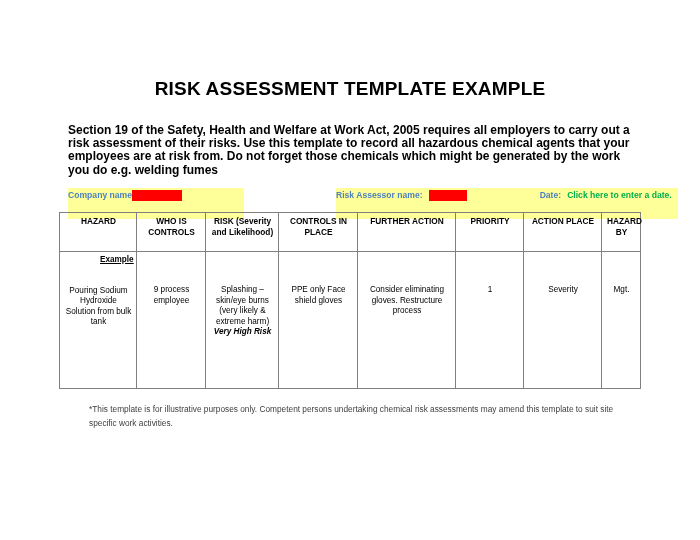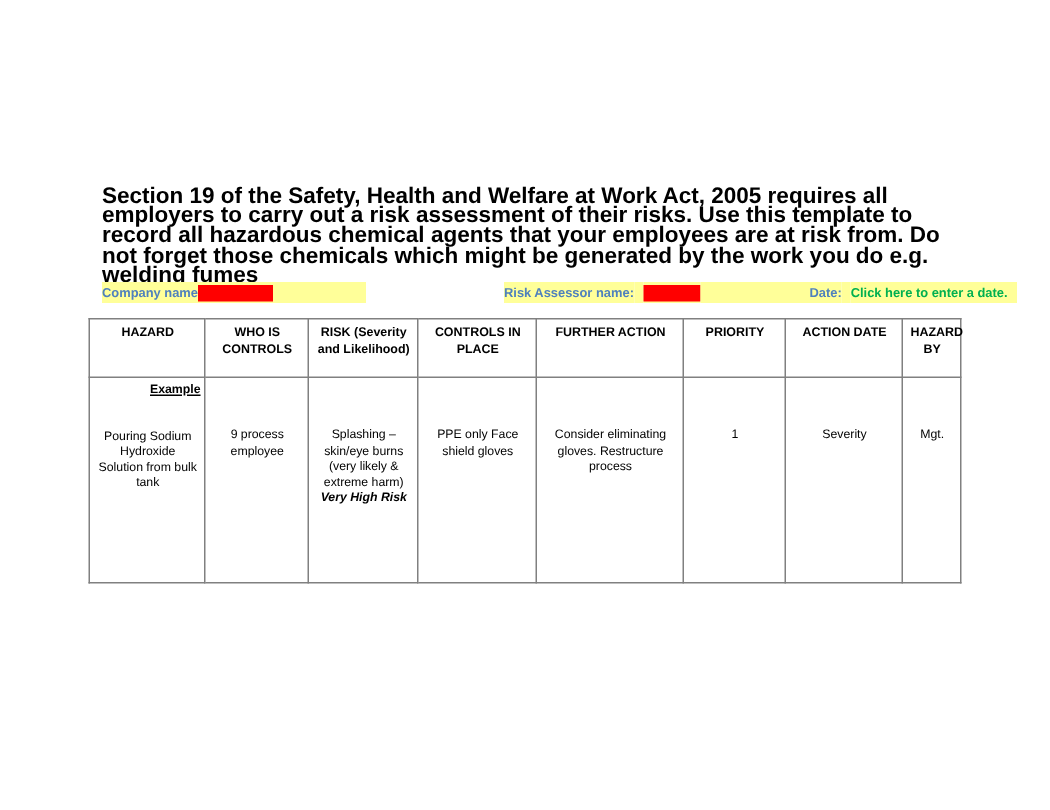--- a/index.html
+++ b/index.html
@@ -31,41 +31,41 @@
     font-weight: bold;
     letter-spacing: 0.2px;
   }
 
   
   .intro {
     position: absolute;
     left: 68px;
     top: 124px;
     width: 566px;
-    font-size: 15px;
+    font-size: 12px;
     font-weight: bold;
     line-height: 13.2px;
     text-align: left;
   }
 
   
   .info-line {
     position: absolute;
     left: 68px;
     top: 188px;
     width: 568px;
     height: 14px;
     font-size: 8.6px;
     font-weight: bold;
     line-height: 14px;
     white-space: nowrap;
   }
   .info-seg {
     display: inline-block;
-    height: 14px;
+    height: 31px;
     line-height: 14px;
     vertical-align: top;
   }
   .hl-yellow { background: #ffff99; }
   .lbl-blue  { color: #4f81bd; }
   .lbl-green { color: #00b050; }
   .redbox {
     display: inline-block;
     height: 11px;
     vertical-align: middle;
@@ -135,20 +135,21 @@
     font-size: 8.3px;
     line-height: 14px;
     color: #404040;
   }
 </style>
 </head>
 <body>
 
 <div class="page">
 
+  <div class="doc-title">RISK ASSESSMENT TEMPLATE EXAMPLE</div>
 
   <div class="intro">Section 19 of the Safety, Health and Welfare at Work Act, 2005 requires all employers to carry out a risk assessment of their risks. Use this template to record all hazardous chemical agents that your employees are at risk from. Do not forget those chemicals which might be generated by the work you do e.g. welding fumes</div>
 
   <div class="info-line">
     <span class="info-seg hl-yellow lbl-blue">Company name</span><span class="info-seg hl-yellow"><span class="redbox w1"></span></span><span class="info-seg hl-yellow sp-fill-1"></span><span class="info-seg sp-gap"></span><span class="info-seg hl-yellow lbl-blue">Risk Assessor name:</span><span class="info-seg hl-yellow sp-fill-3"></span><span class="info-seg hl-yellow"><span class="redbox w2"></span></span><span class="info-seg hl-yellow sp-fill-2"></span><span class="info-seg hl-yellow lbl-blue">Date:</span><span class="info-seg hl-yellow sp-fill-3"></span><span class="info-seg hl-yellow lbl-green">Click here to enter a date.</span><span class="info-seg hl-yellow sp-fill-3"></span>
   </div>
 
   <table class="ra-table">
     <colgroup>
       <col class="c1">
@@ -161,21 +162,21 @@
         <col class="c8">
     </colgroup>
     <thead>
       <tr>
         <th>HAZARD</th>
         <th>WHO IS CONTROLS</th>
         <th>RISK (Severity and Likelihood)</th>
         <th>CONTROLS IN PLACE</th>
         <th>FURTHER ACTION</th>
         <th>PRIORITY</th>
-        <th>ACTION DATE</th>
+        <th>ACTION PLACE</th>
         <th>HAZARD BY</th>
       </tr>
     </thead>
     <tbody>
       <tr>
         <td>
           <span class="example-tag">Example</span>
           <span>Pouring Sodium Hydroxide Solution from bulk tank</span>
         </td>
         <td class="body-pad">9 process employee</td>
@@ -185,14 +186,15 @@
         </td>
         <td class="body-pad">PPE only Face shield gloves</td>
         <td class="body-pad">Consider eliminating gloves. Restructure process</td>
         <td class="body-pad cell-center-b">1</td>
         <td class="body-pad">Severity</td>
         <td class="body-pad">Mgt.</td>
       </tr>
     </tbody>
   </table>
 
+  <div class="footnote">*This template is for illustrative purposes only. Competent persons undertaking chemical risk assessments may amend this template to suit site specific work activities.</div>
 
 </div>
 
 </body></html>

